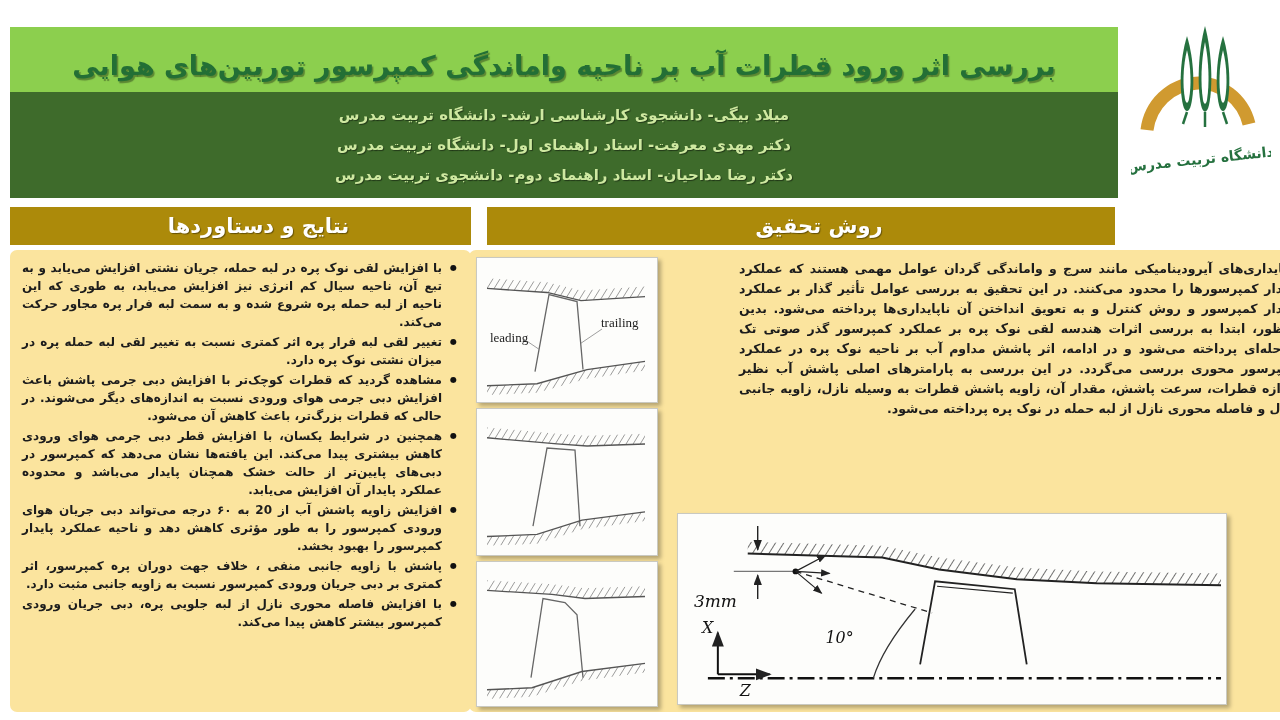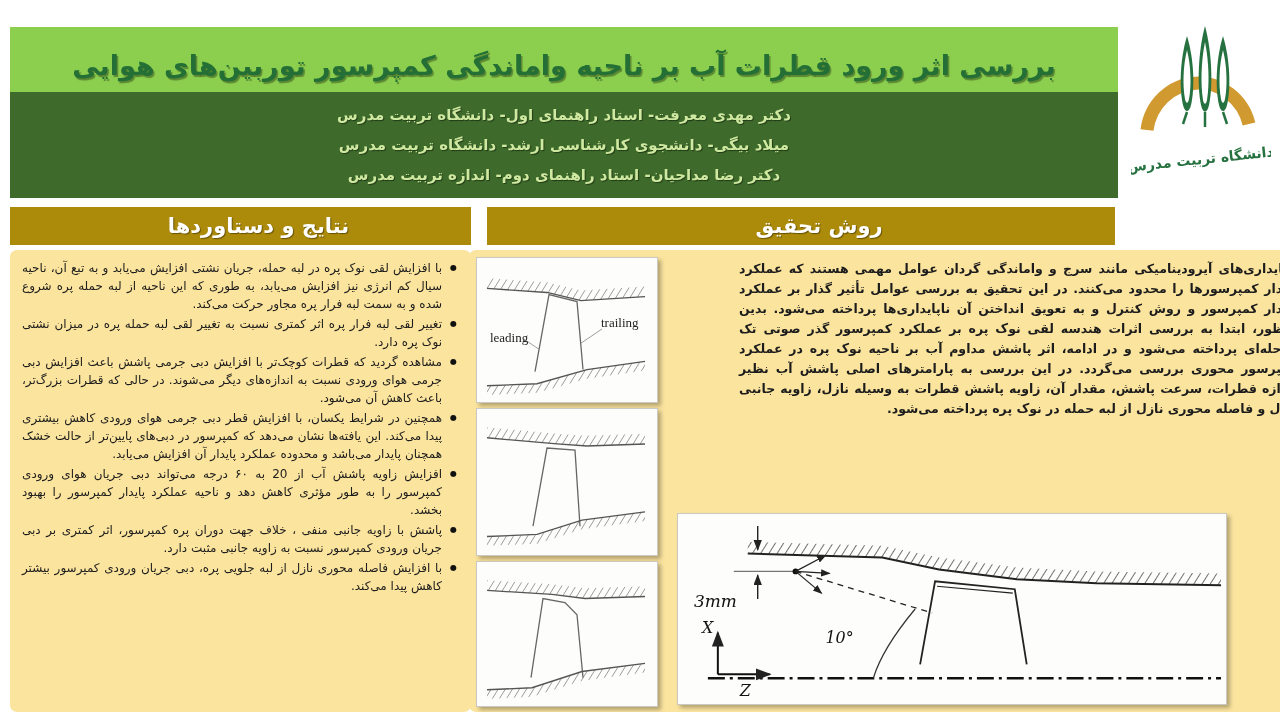--- a/index.html
+++ b/index.html
@@ -48,21 +48,21 @@
     box-sizing:border-box;overflow:hidden;
   }
   #results-panel{left:10px;width:461px;}
   #method-panel{left:469px;width:840px;}
   
   #results-panel ul{
     direction:rtl;list-style:none;margin:0;padding:9px 14px 8px 12px;
   }
   #results-panel li{
     position:relative;padding-right:15px;margin:0 0 2px 0;
-    font-size:12px;font-weight:normal;color:#1c1c1c;line-height:1.5;
+    font-size:12px;font-weight:bold;color:#1c1c1c;line-height:1.5;
     text-align:justify;
   }
   #results-panel li::before{
     content:"●";position:absolute;right:0;top:3px;font-size:8px;color:#111;
   }
   
   .method-par{
     position:absolute;top:9px;right:12px;width:558px;
     direction:rtl;font-size:12.5px;font-weight:bold;color:#1c1c1c;
     line-height:1.6;text-align:justify;
@@ -106,23 +106,23 @@
     <path d="M92,38 C88,54 87.5,74 90,87 C91,92 93,92 94,87 C96.5,74 96,54 92,38 Z" fill="#ffffff"></path>
     <line x1="56" y1="100" x2="52" y2="112" stroke="#25713f" stroke-width="2.5"></line>
     <line x1="74" y1="100" x2="74" y2="115" stroke="#25713f" stroke-width="2.5"></line>
     <line x1="92" y1="100" x2="96" y2="112" stroke="#25713f" stroke-width="2.5"></line>
 
     <text x="70" y="152" text-anchor="middle" font-size="14" font-weight="bold" fill="#25713f" transform="rotate(-6 70 152)" direction="rtl">دانشگاه تربیت مدرس</text>
   </svg>
 </div>
 
 <div class="authors-bar">
+  <div class="author">میلاد بیگی- دانشجوی کارشناسی ارشد- دانشگاه تربیت مدرس</div>
   <div class="author">دکتر مهدی معرفت- استاد راهنمای اول- دانشگاه تربیت مدرس</div>
-  <div class="author">میلاد بیگی- دانشجوی کارشناسی ارشد- دانشگاه تربیت مدرس</div>
-  <div class="author">دکتر رضا مداحیان- استاد راهنمای دوم- اندازه تربیت مدرس</div>
+  <div class="author">دکتر رضا مداحیان- استاد راهنمای دوم- دانشجوی تربیت مدرس</div>
 </div>
 
 <div class="sec-header" id="results-header">
   <div class="hd">نتایج و دستاوردها</div>
 </div>
 <div class="sec-header" id="method-header">
   <div class="hd">روش تحقیق</div>
 </div>
 
 <div class="panel" id="results-panel">

